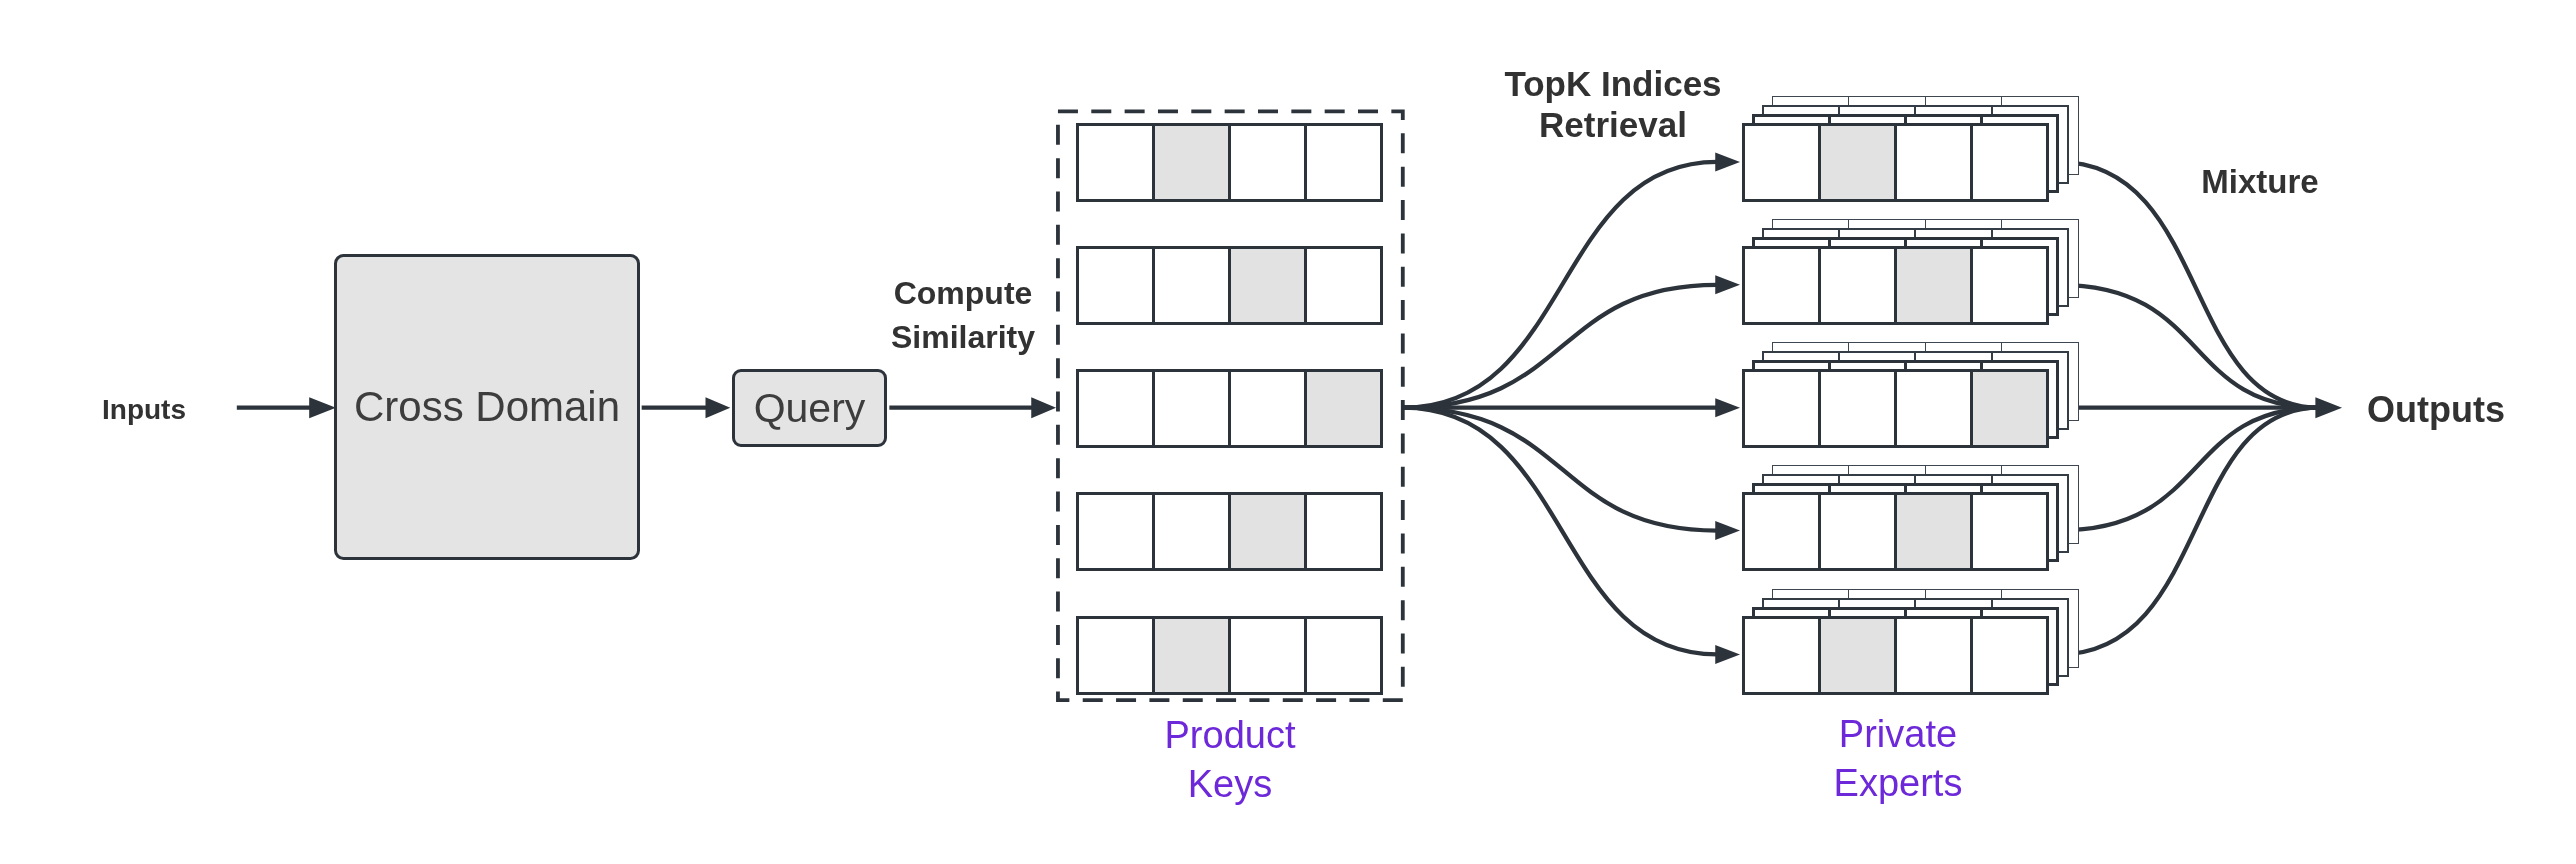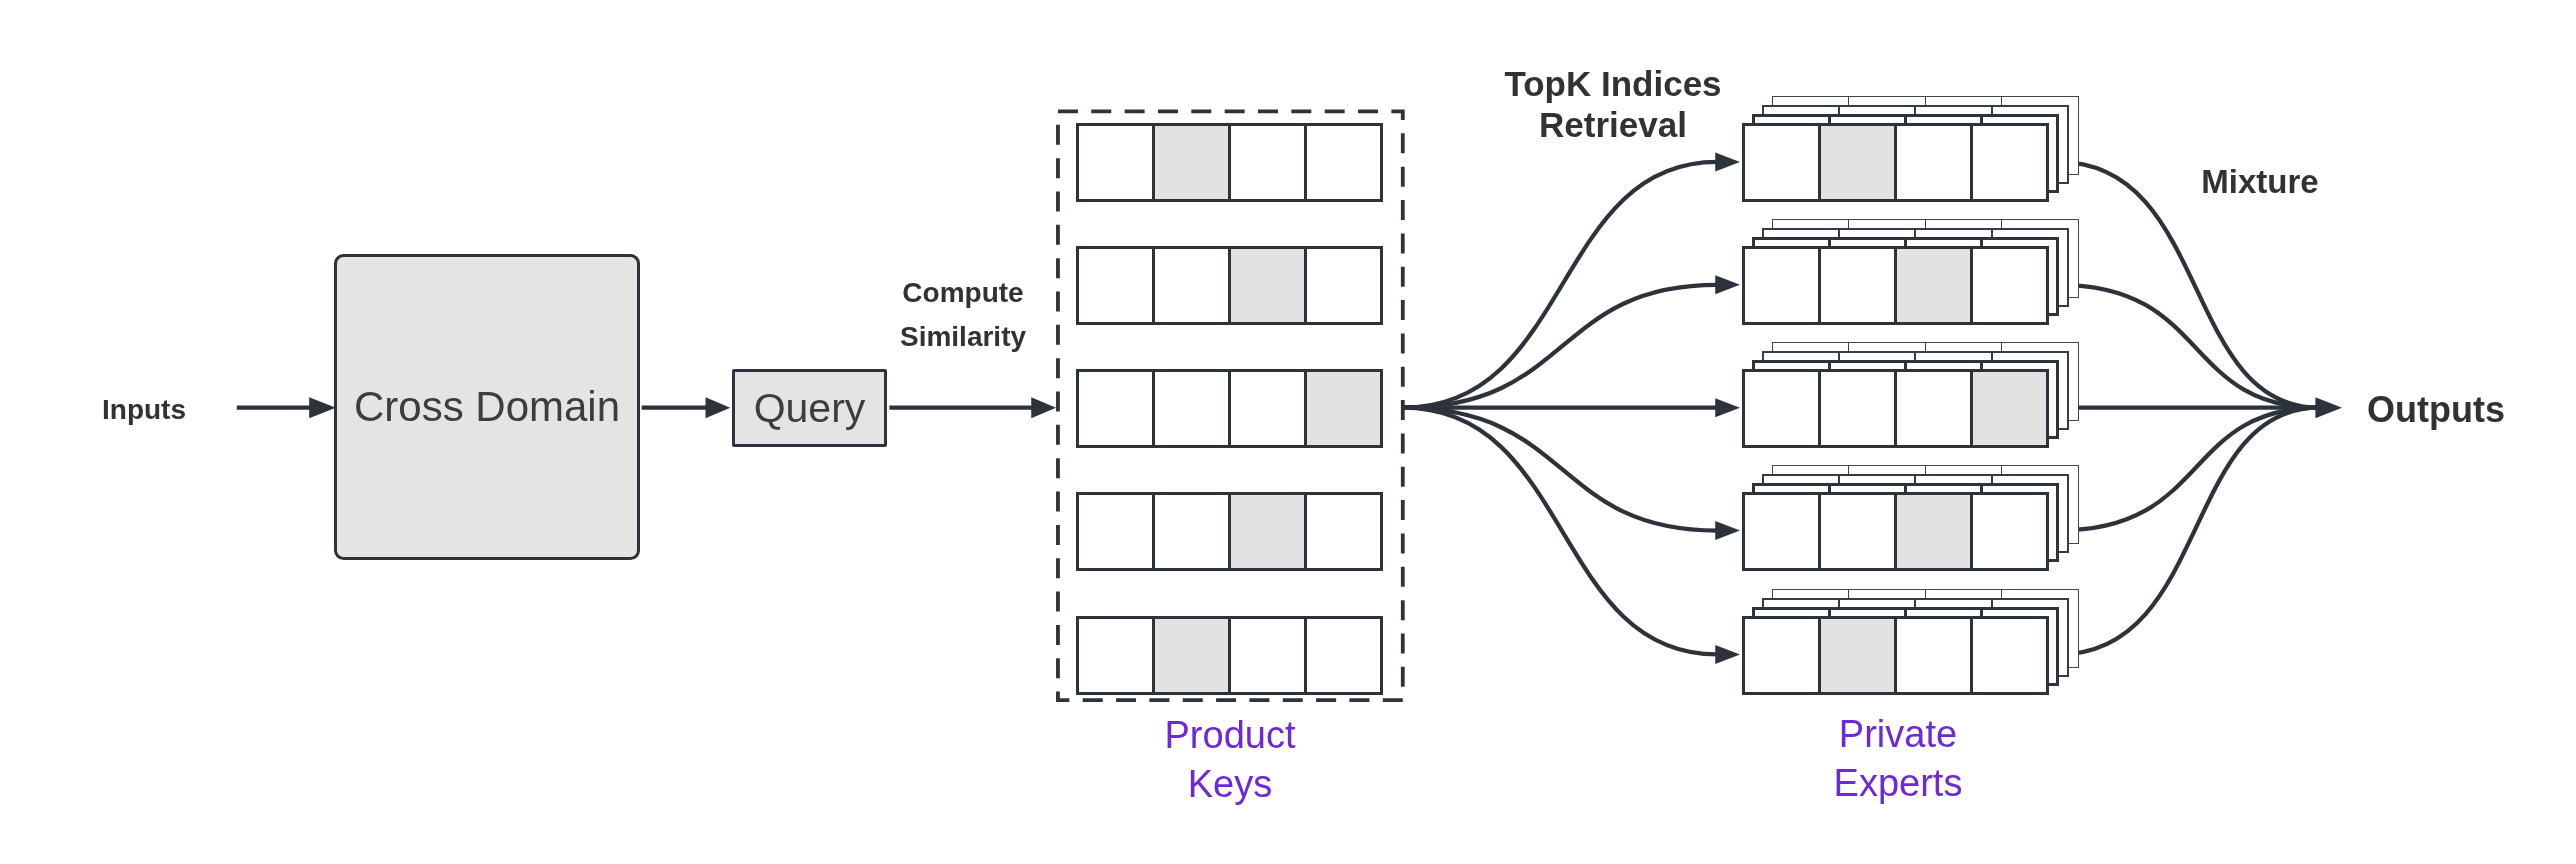--- a/index.html
+++ b/index.html
@@ -13,21 +13,21 @@
     position:absolute;transform:translate(-50%,-50%);
     text-align:center;color:#6d28d9;white-space:nowrap;line-height:1.25;
   }
   .lbl.bold{font-weight:bold;color:#323232;}
   .node{
     position:absolute;background:#e4e4e4;border:3.8px solid var(--stroke);
     display:flex;align-items:center;justify-content:center;
     color:#3d3d3d;box-sizing:border-box;
   }
   #cross-domain-box{left:334px;top:254px;width:306px;height:306px;border-radius:9.5px;font-size:42px;}
-  #query-box{left:732px;top:369px;width:155px;height:78px;border-radius:2px;font-size:41px;}
+  #query-box{left:732px;top:369px;width:155px;height:78px;border-radius:9px;font-size:41px;}
   .cellrow{position:absolute;display:flex;width:307px;height:79px;}
   .cell{flex:1;background:#ffffff;border:3.3px solid var(--stroke);margin-left:-3.3px;box-sizing:border-box;}
   .cell:first-child{margin-left:0;}
   .cell.shaded{background:#e2e2e2;}
   .cellrow.b1 .cell{border-width:3.3px;margin-left:-3.3px;border-color:#2c333b;}
   .cellrow.b2 .cell{border-width:2.1px;margin-left:-2.1px;border-color:#343c45;}
   .cellrow.b3 .cell{border-width:1.7px;margin-left:-1.7px;border-color:#3e464f;}
   .cellrow.b1 .cell:first-child,.cellrow.b2 .cell:first-child,.cellrow.b3 .cell:first-child{margin-left:0;}
 </style>
 </head>
@@ -74,21 +74,21 @@
   <div class="lbl bold" style="left:144px;top:409px;font-size:28px;">Inputs</div>
   <div class="lbl bold" style="left:2436px;top:409px;font-size:36px;">Outputs</div>
 
   <div class="node" id="cross-domain-box">
     <span>Cross Domain</span>
   </div>
   <div class="node" id="query-box">
     <span>Query</span>
   </div>
 
-  <div class="lbl bold" style="left:963px;top:315px;font-size:28px;line-height:44px;">
+  <div class="lbl bold" style="left:963px;top:315px;font-size:32px;line-height:44px;">
     <div>Compute</div>
     <div>Similarity</div>
   </div>
   <div class="lbl bold" style="left:1573px;top:104px;font-size:35px;line-height:41px;margin-left:40px;">
     <div>TopK Indices</div>
     <div>Retrieval</div>
   </div>
   <div class="lbl bold" style="left:2260px;top:182px;font-size:33px;">Mixture</div>
 
   <div class="lbl" style="left:1230px;top:760px;font-size:38px;line-height:49px;">

